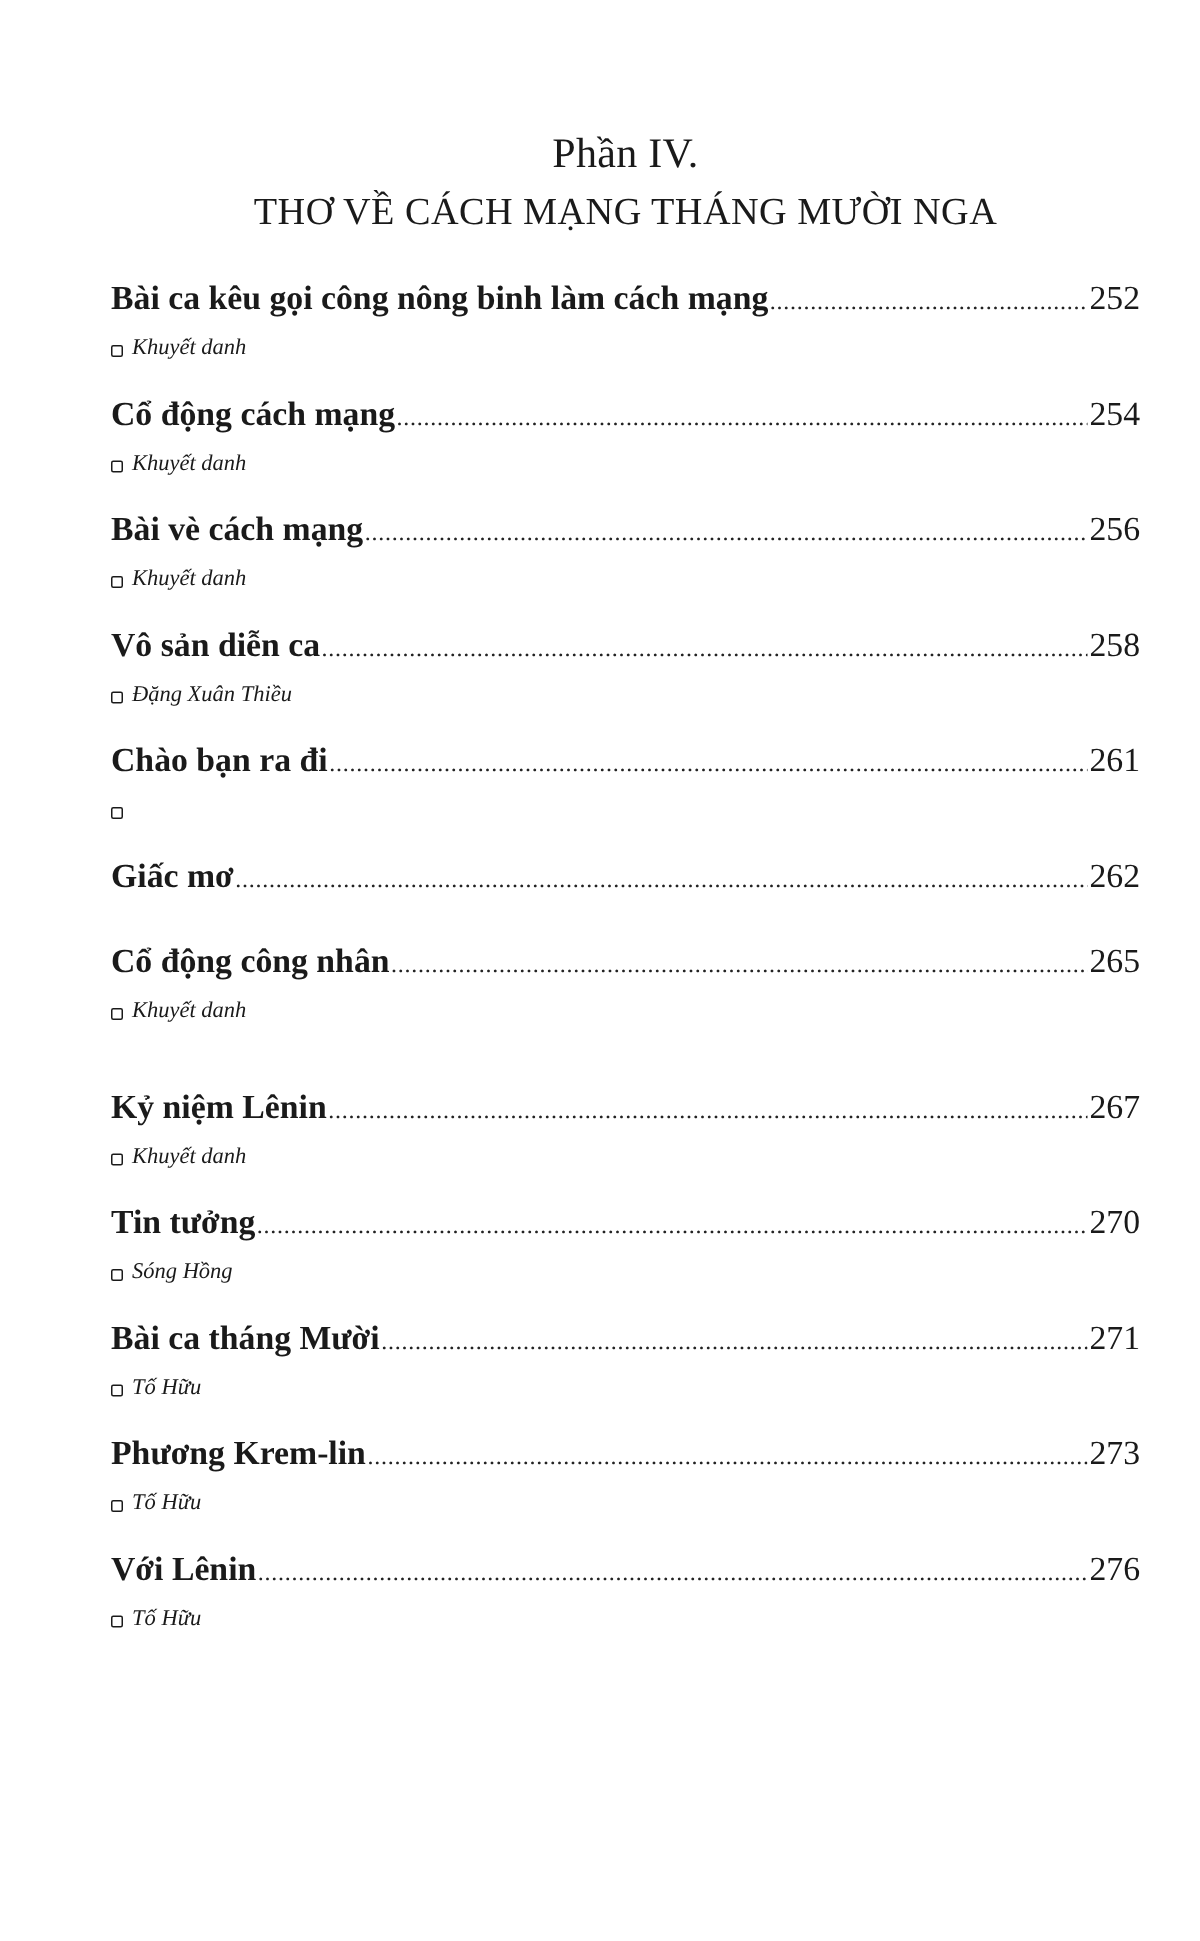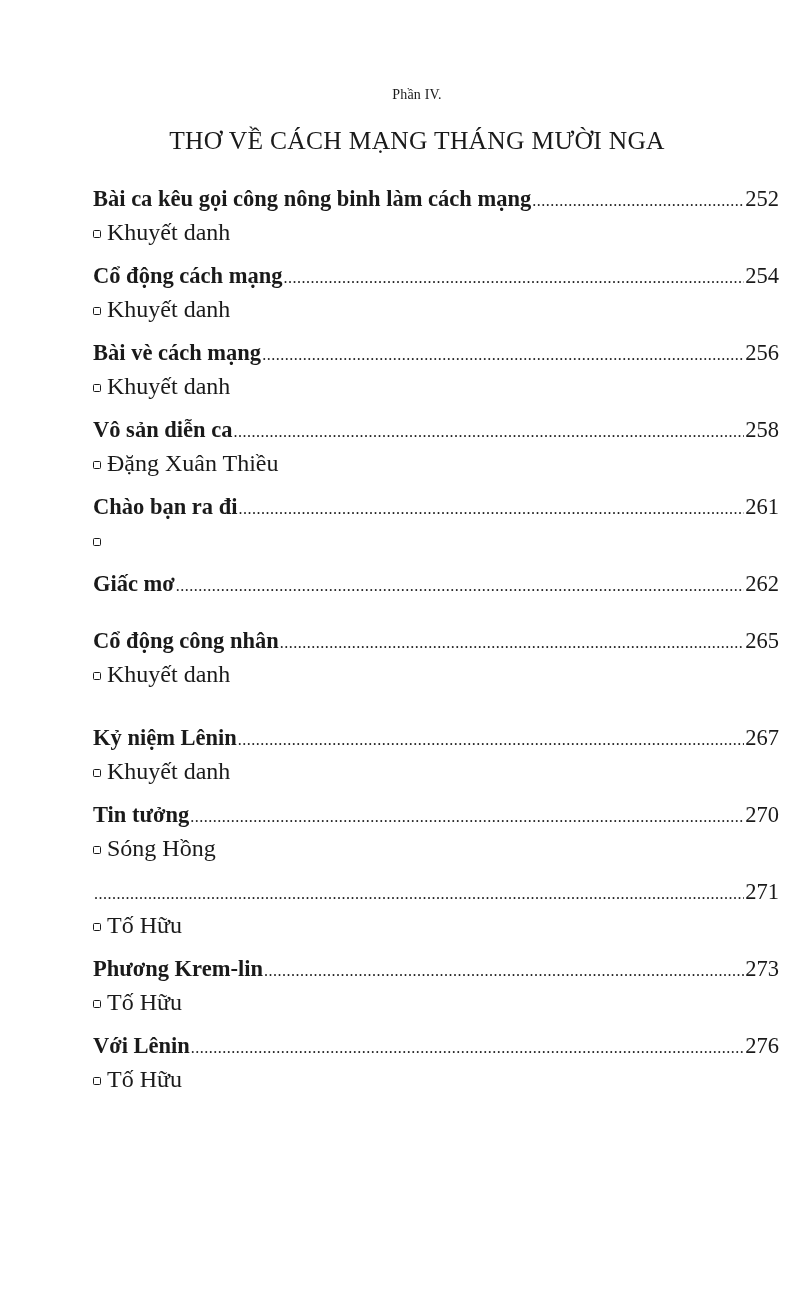--- a/index.html
+++ b/index.html
@@ -4,39 +4,39 @@
 <style>
   html, body { margin:0; padding:0; }
   body {
     width:800px; height:1294px; background:#ffffff; color:#1a1a1a;
     font-family: "Liberation Serif", "DejaVu Serif", serif;
     position:relative; overflow:hidden;
   }
   .page { position:absolute; left:74px; top:0; width:686px; }
   .part {
     position:absolute; left:0; width:686px; top:87px; text-align:center;
-    font-size:14px; letter-spacing:0.2px;
+    font-size:28px; letter-spacing:0.2px;
   }
   .title {
     position:absolute; left:0; width:686px; top:126px; text-align:center;
     font-size:25.5px; letter-spacing:0.3px;
   }
-  .entry { position:absolute; left:0; width:686px;margin-left:19px; }
+  .entry { position:absolute; left:0; width:686px; }
   .line {
     display:flex; align-items:baseline; font-size:22.5px; font-weight:bold;
     height:30px; line-height:30px;
   }
   .line .t { white-space:nowrap; }
   .line .dots {
     flex:1; overflow:hidden; white-space:nowrap; font-weight:normal;
     font-size:16px; letter-spacing:0.5px; margin:0 1px; color:#222;
   }
   .line .p { font-weight:normal; font-size:22.5px; white-space:nowrap; }
   .author {
-    display:flex; align-items:center; font-size:24px;
+    display:flex; align-items:center; font-style:italic; font-size:15px;
     height:30px; line-height:30px; margin-top:3px;
   }
   .sq {
     display:inline-block; width:8px; height:8px; border:1.6px solid #1a1a1a;
     border-radius:1.5px; margin-right:6px; margin-top:4px; box-sizing:border-box;
   }
 </style>
 </head>
 <body>
 
@@ -134,20 +134,21 @@
       <span class="dots">........................................................................................................................................................................................................</span>
       <span class="p">270</span>
     </div>
     <div class="author">
       <span class="sq"></span>
       <span class="a">Sóng Hồng</span>
     </div>
   </div>
       <div class="entry" style="top: 877px;">
     <div class="line">
+      <span class="t">Bài ca tháng Mười</span>
       <span class="dots">........................................................................................................................................................................................................</span>
       <span class="p">271</span>
     </div>
     <div class="author">
       <span class="sq"></span>
       <span class="a">Tố Hữu</span>
     </div>
   </div>
       <div class="entry" style="top: 954px;">
     <div class="line">

